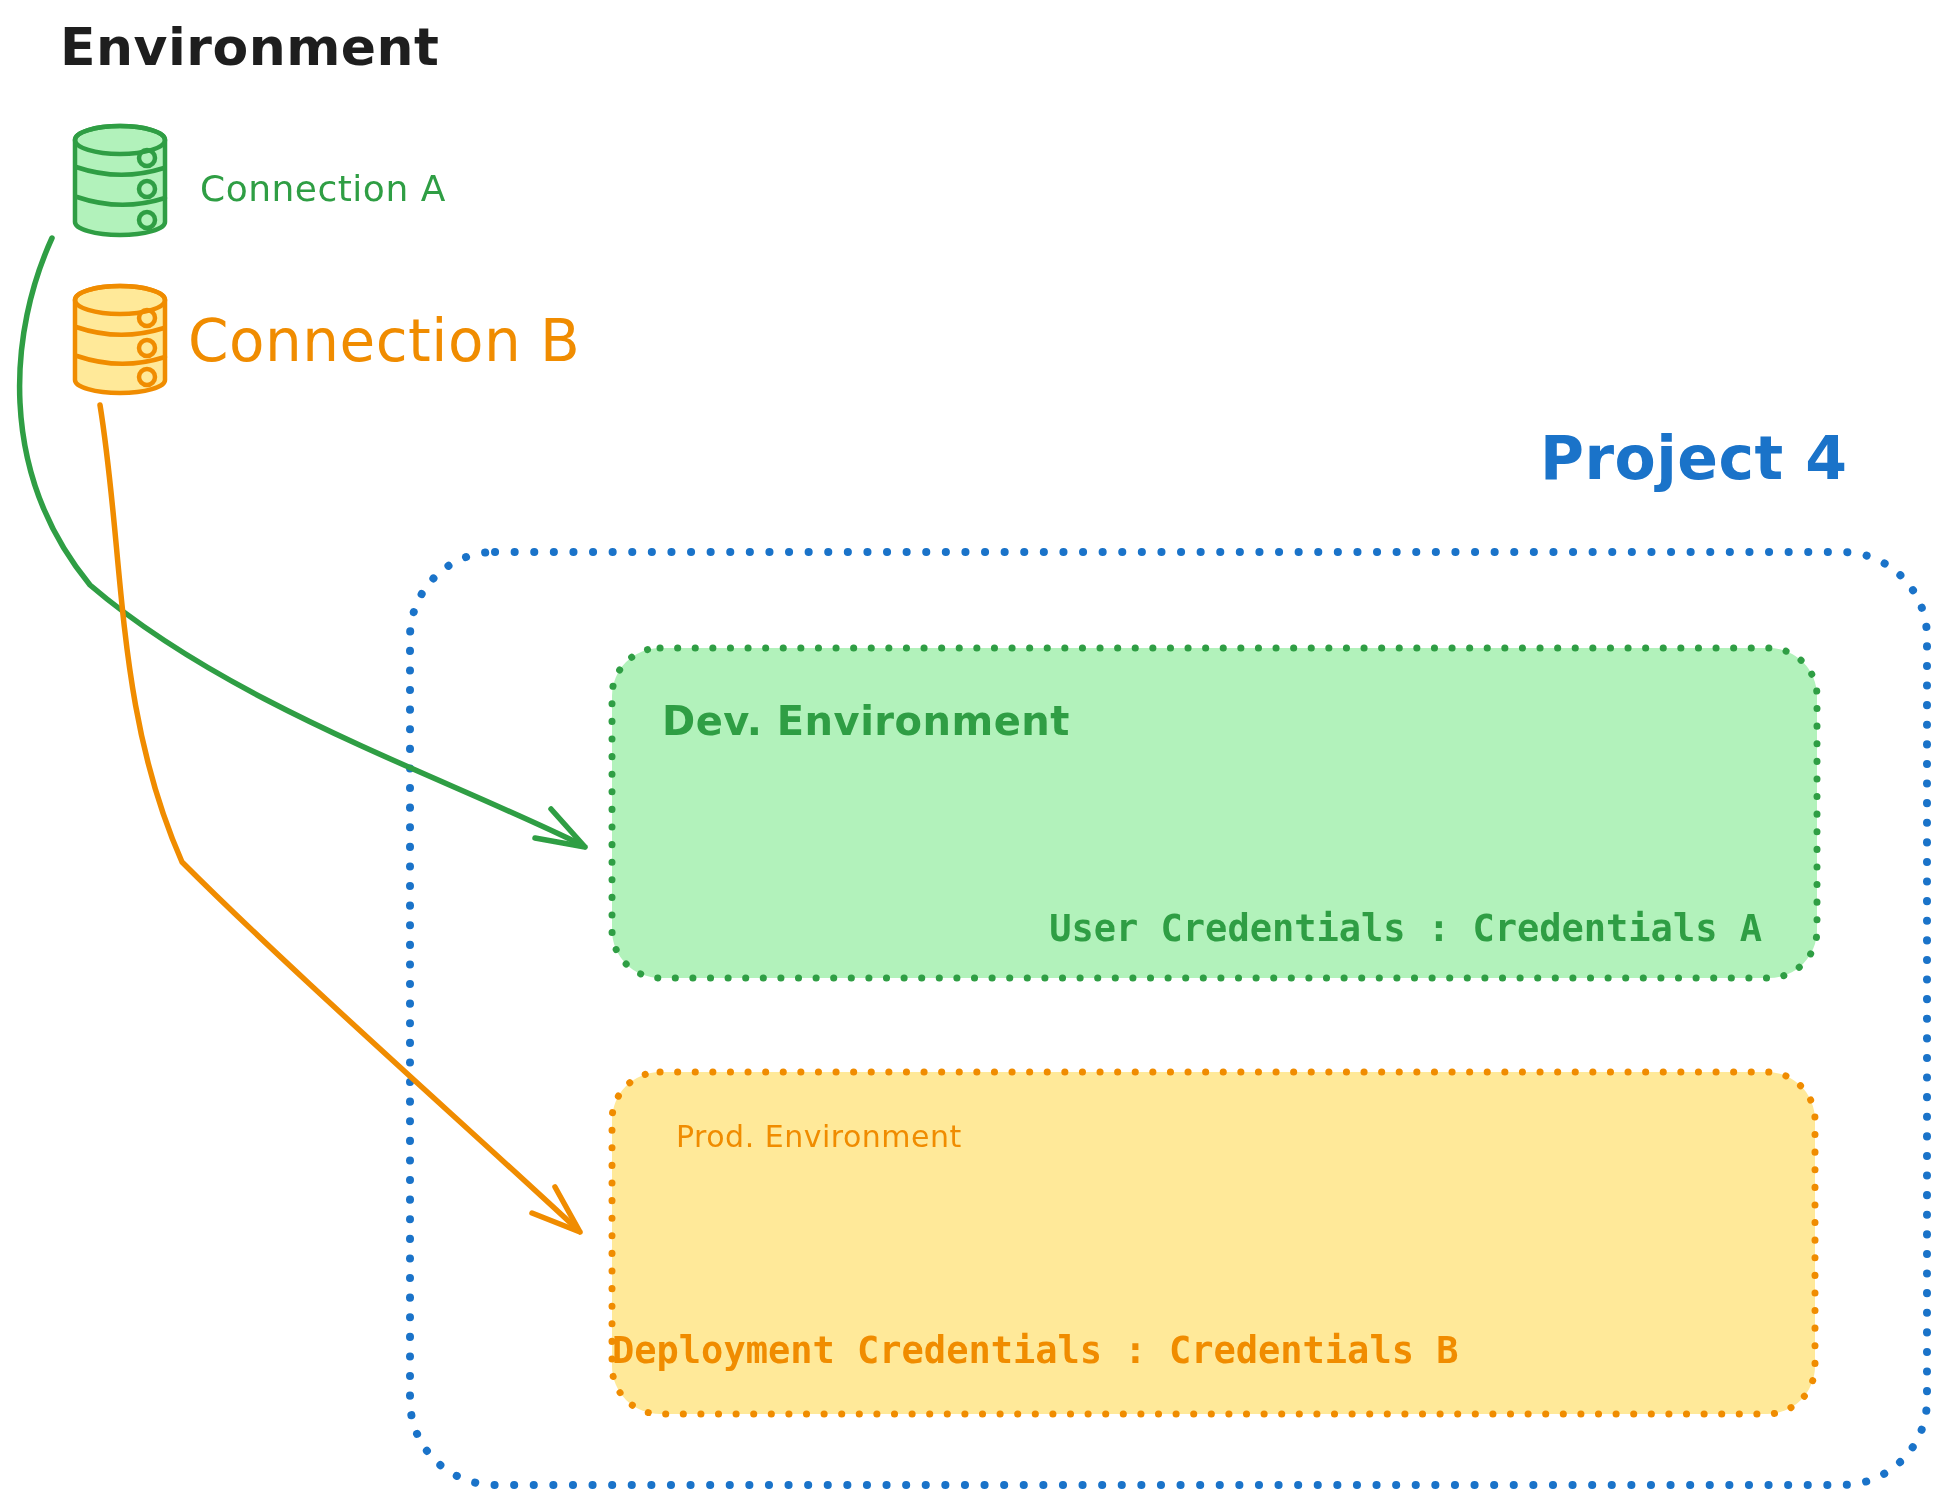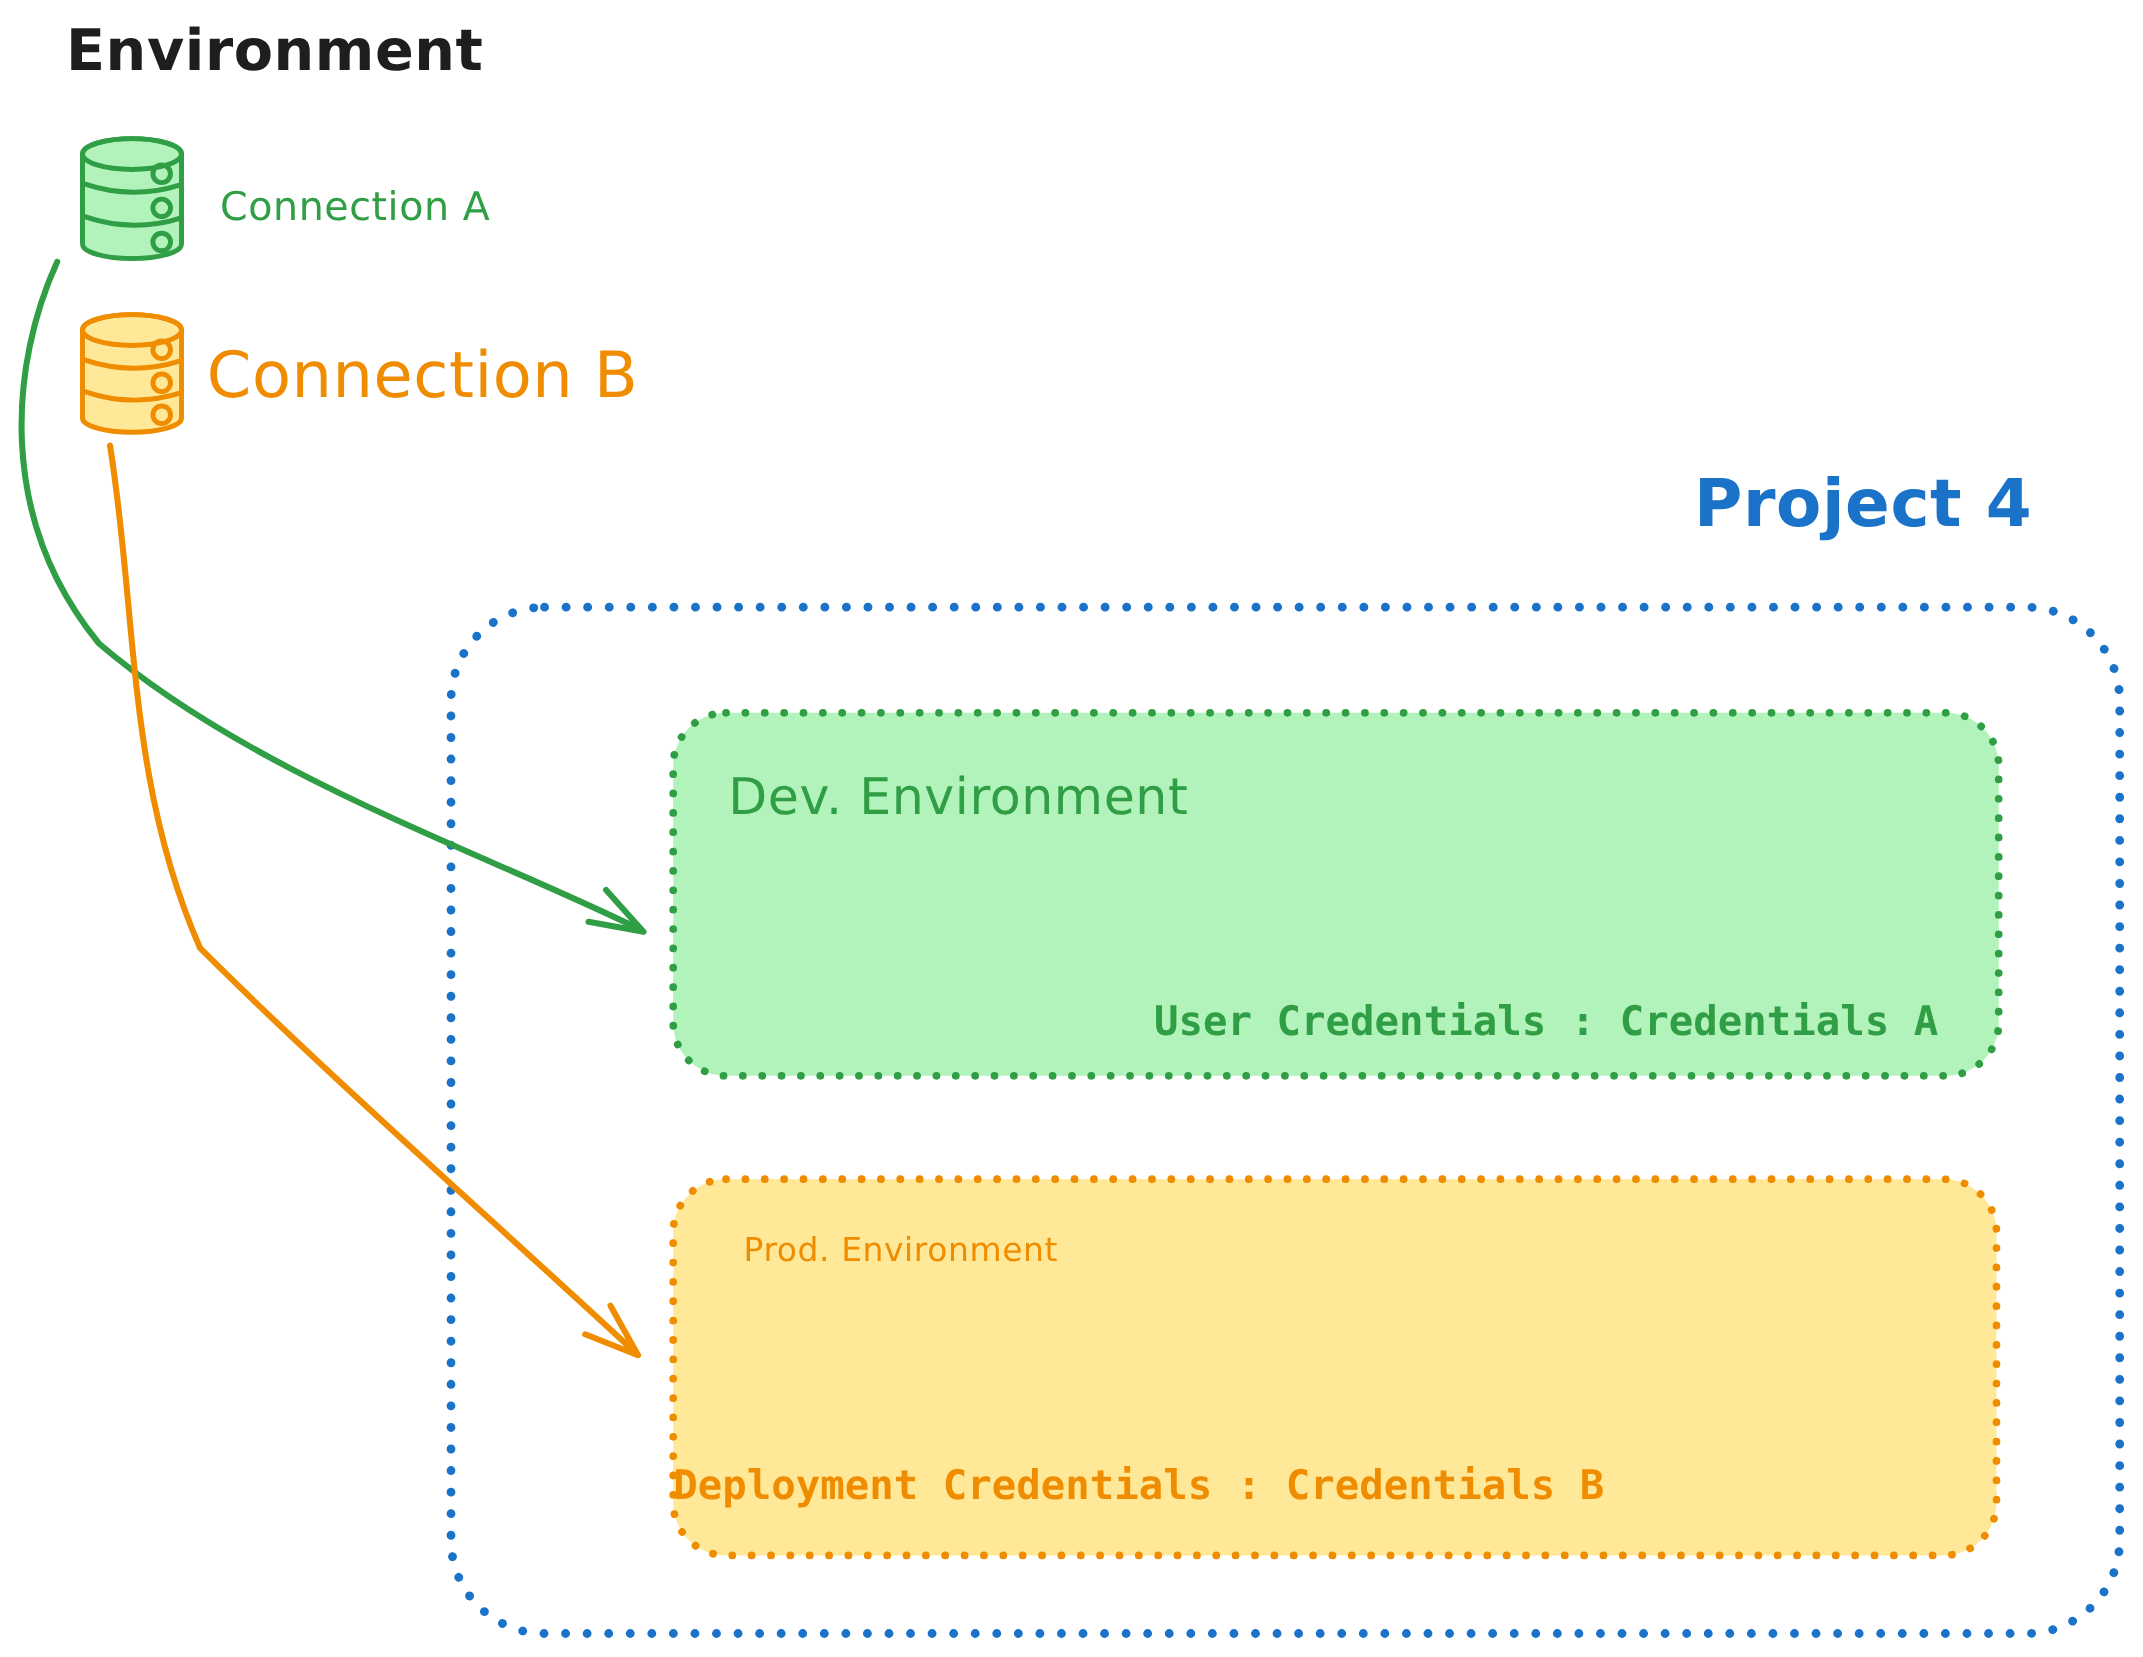--- a/index.html
+++ b/index.html
@@ -14,21 +14,21 @@
     font-family:"DejaVu Sans","Liberation Sans",sans-serif;
   }
   #diagram-svg{position:absolute;left:0;top:0;}
   .lbl{position:absolute; white-space:nowrap; line-height:1.15; letter-spacing:0.5px;}
   .hand{font-family:"DejaVu Sans","Liberation Sans",sans-serif; font-weight:500;}
   .mono{font-family:"DejaVu Sans Mono","Liberation Mono",monospace; font-weight:600; letter-spacing:0;}
   .title-black{left:60px; top:18px; font-size:52px; color:var(--black); font-weight:600;}
   .conn-a{left:200px; top:148px; font-size:36px; color:var(--green);margin-top:20px;}
   .conn-b{left:188px; top:308px; font-size:58px; color:var(--orange);}
   .project-title{left:1540px; top:424px; font-size:60px; color:var(--blue); font-weight:600;}
-  .dev-name{left:662px; top:698px; font-size:46px; color:var(--green);}
+  .dev-name{left:662px; top:698px; font-size:40px; color:var(--green);font-weight:bold;}
   .prod-name{left:676px; top:1120px; font-size:30px; color:var(--orange);}
   .dev-cred{left:612px; top:908px; width:1150px; text-align:right; font-size:37px; color:var(--green);}
   .prod-cred{left:612px; top:1330px; width:1140px; text-align:left; font-size:37px; color:var(--orange);}
 
   .stroke-green{stroke:var(--green);} .fill-green{fill:var(--green_fill);}
   .stroke-orange{stroke:var(--orange);} .fill-orange{fill:var(--orange_fill);}
   .stroke-blue{stroke:var(--blue);}
   .nofill{fill:none;}
   .dotted{stroke-linecap:round; fill-opacity:1;}
 </style>

